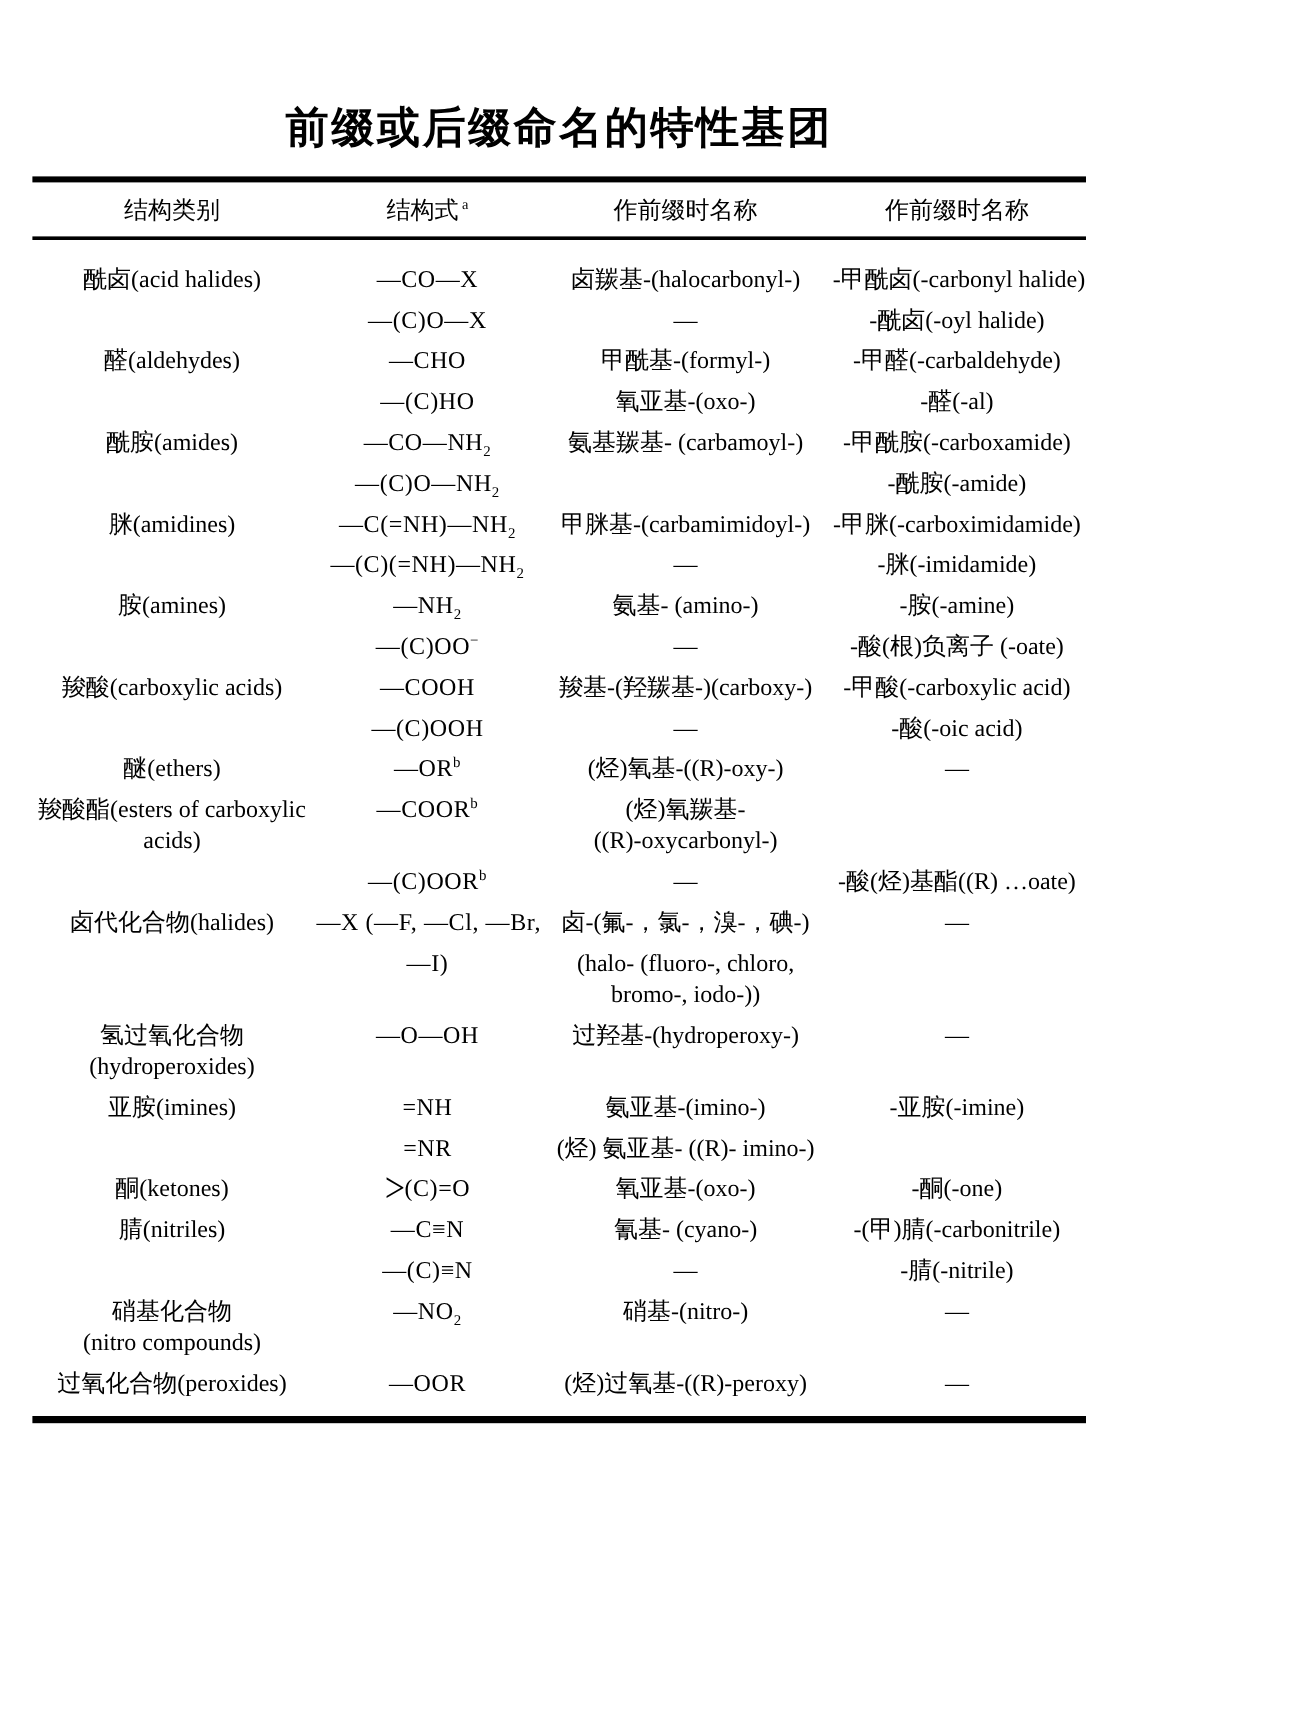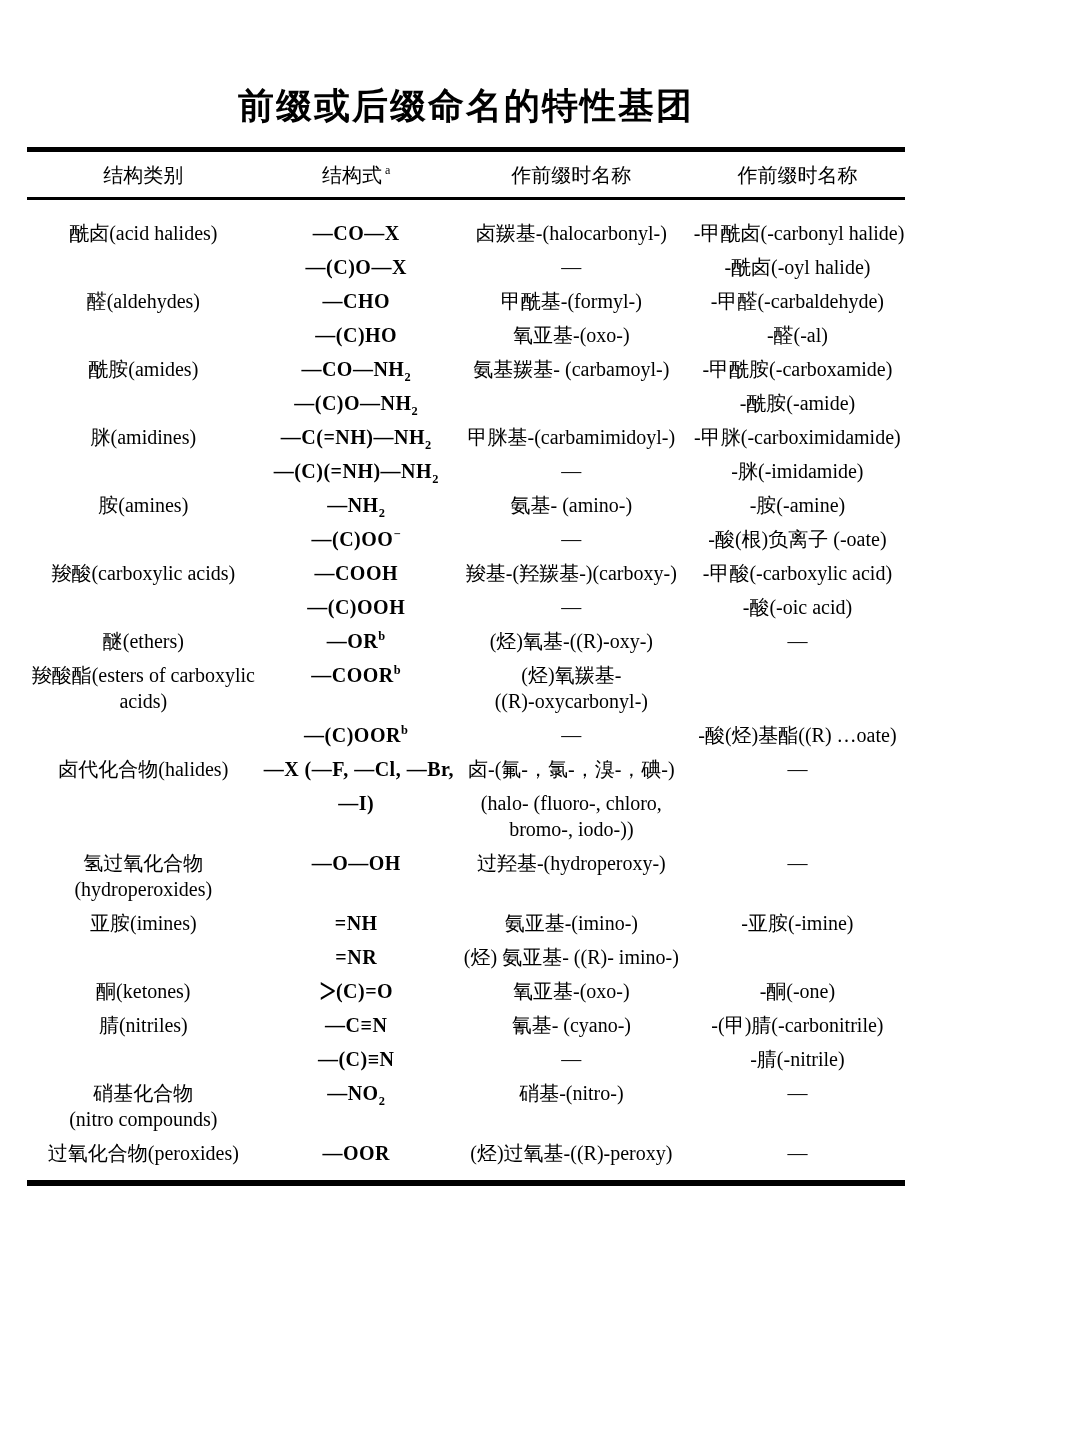--- a/index.html
+++ b/index.html
@@ -29,21 +29,21 @@
   .hcell sup{font-size:0.6em;}
   .tbody{padding-top:16px;}
   .row{
     display:grid;grid-template-columns:26.5% 22% 27% 24.5%;
     text-align:center;font-size:20px;line-height:26px;
     padding:4px 0;align-items:start;
   }
   .row.gap{margin-top:26px;}
   .cell{padding:0 4px;}
   .line{white-space:nowrap;}
-  .formula{letter-spacing:0.5px;white-space:nowrap;font-weight:bold;}
+  .formula{letter-spacing:0.5px;white-space:nowrap;}
   sub,sup{font-size:0.62em;line-height:0;}
   .angle{
     display:inline-block;font-size:30px;line-height:20px;
     vertical-align:-3px;transform:scaleY(1.2);margin-right:-1px;
   }
 </style>
 </head>
 <body>
 
 <div class="page">

